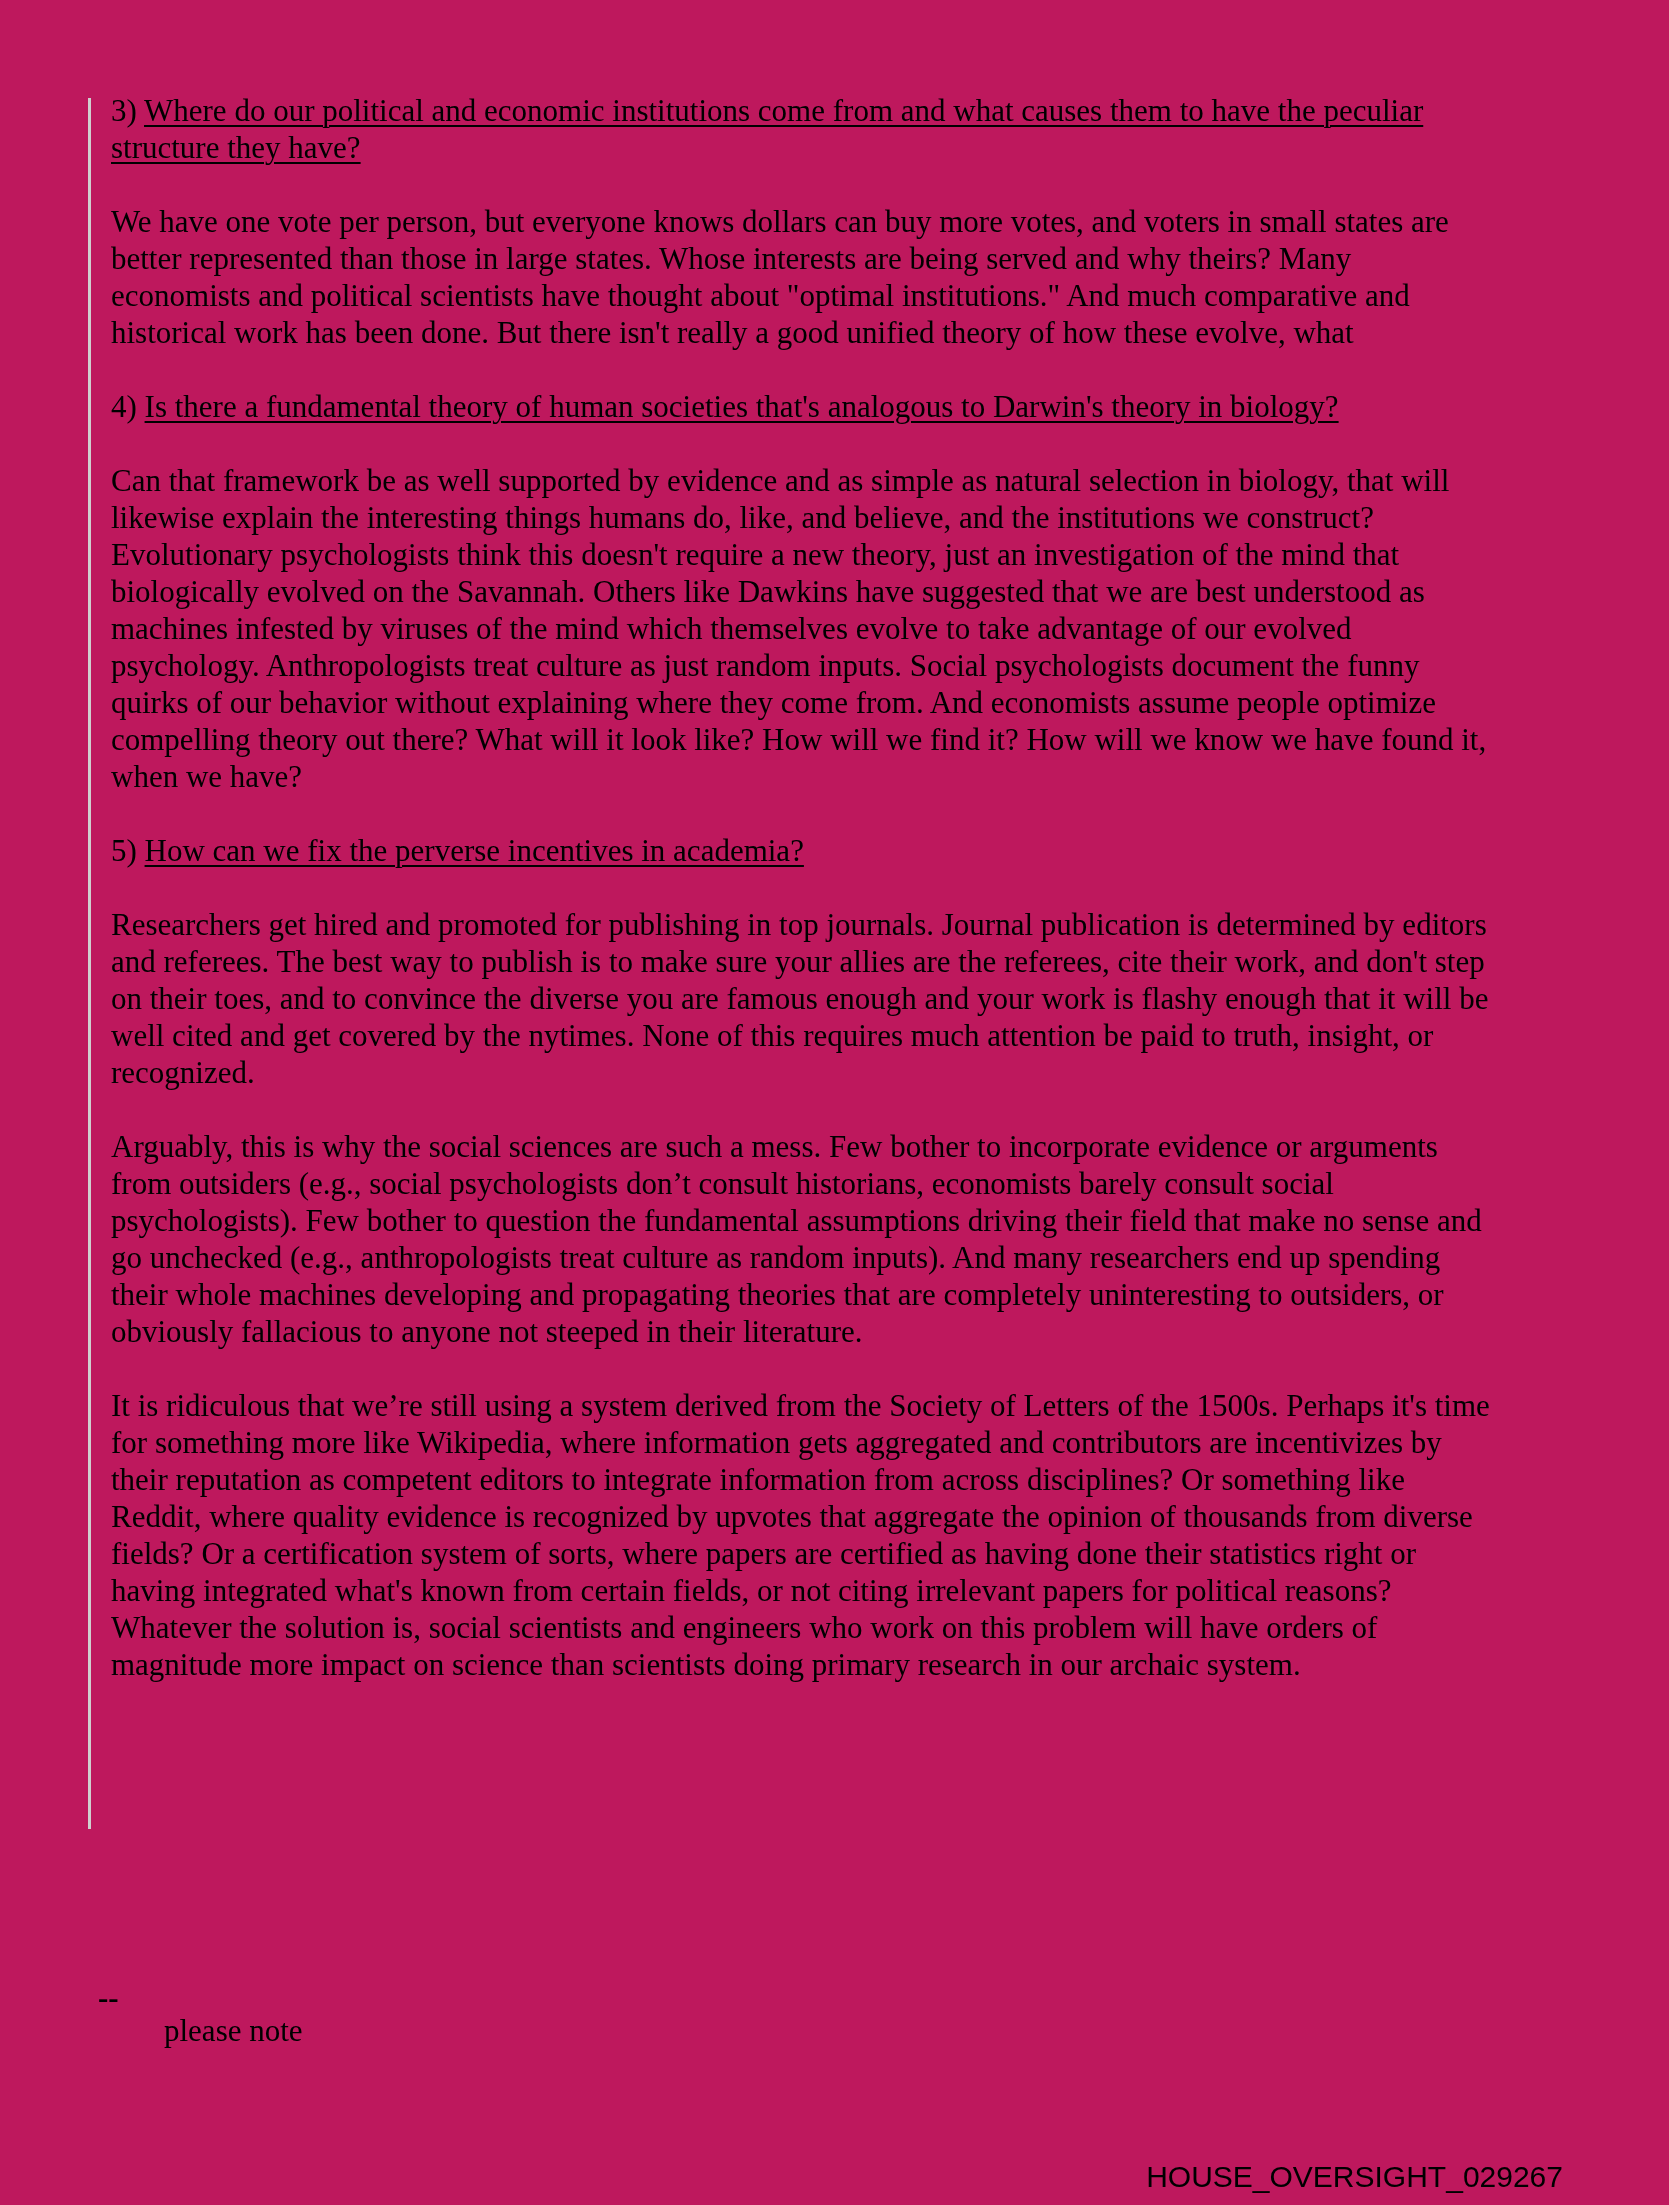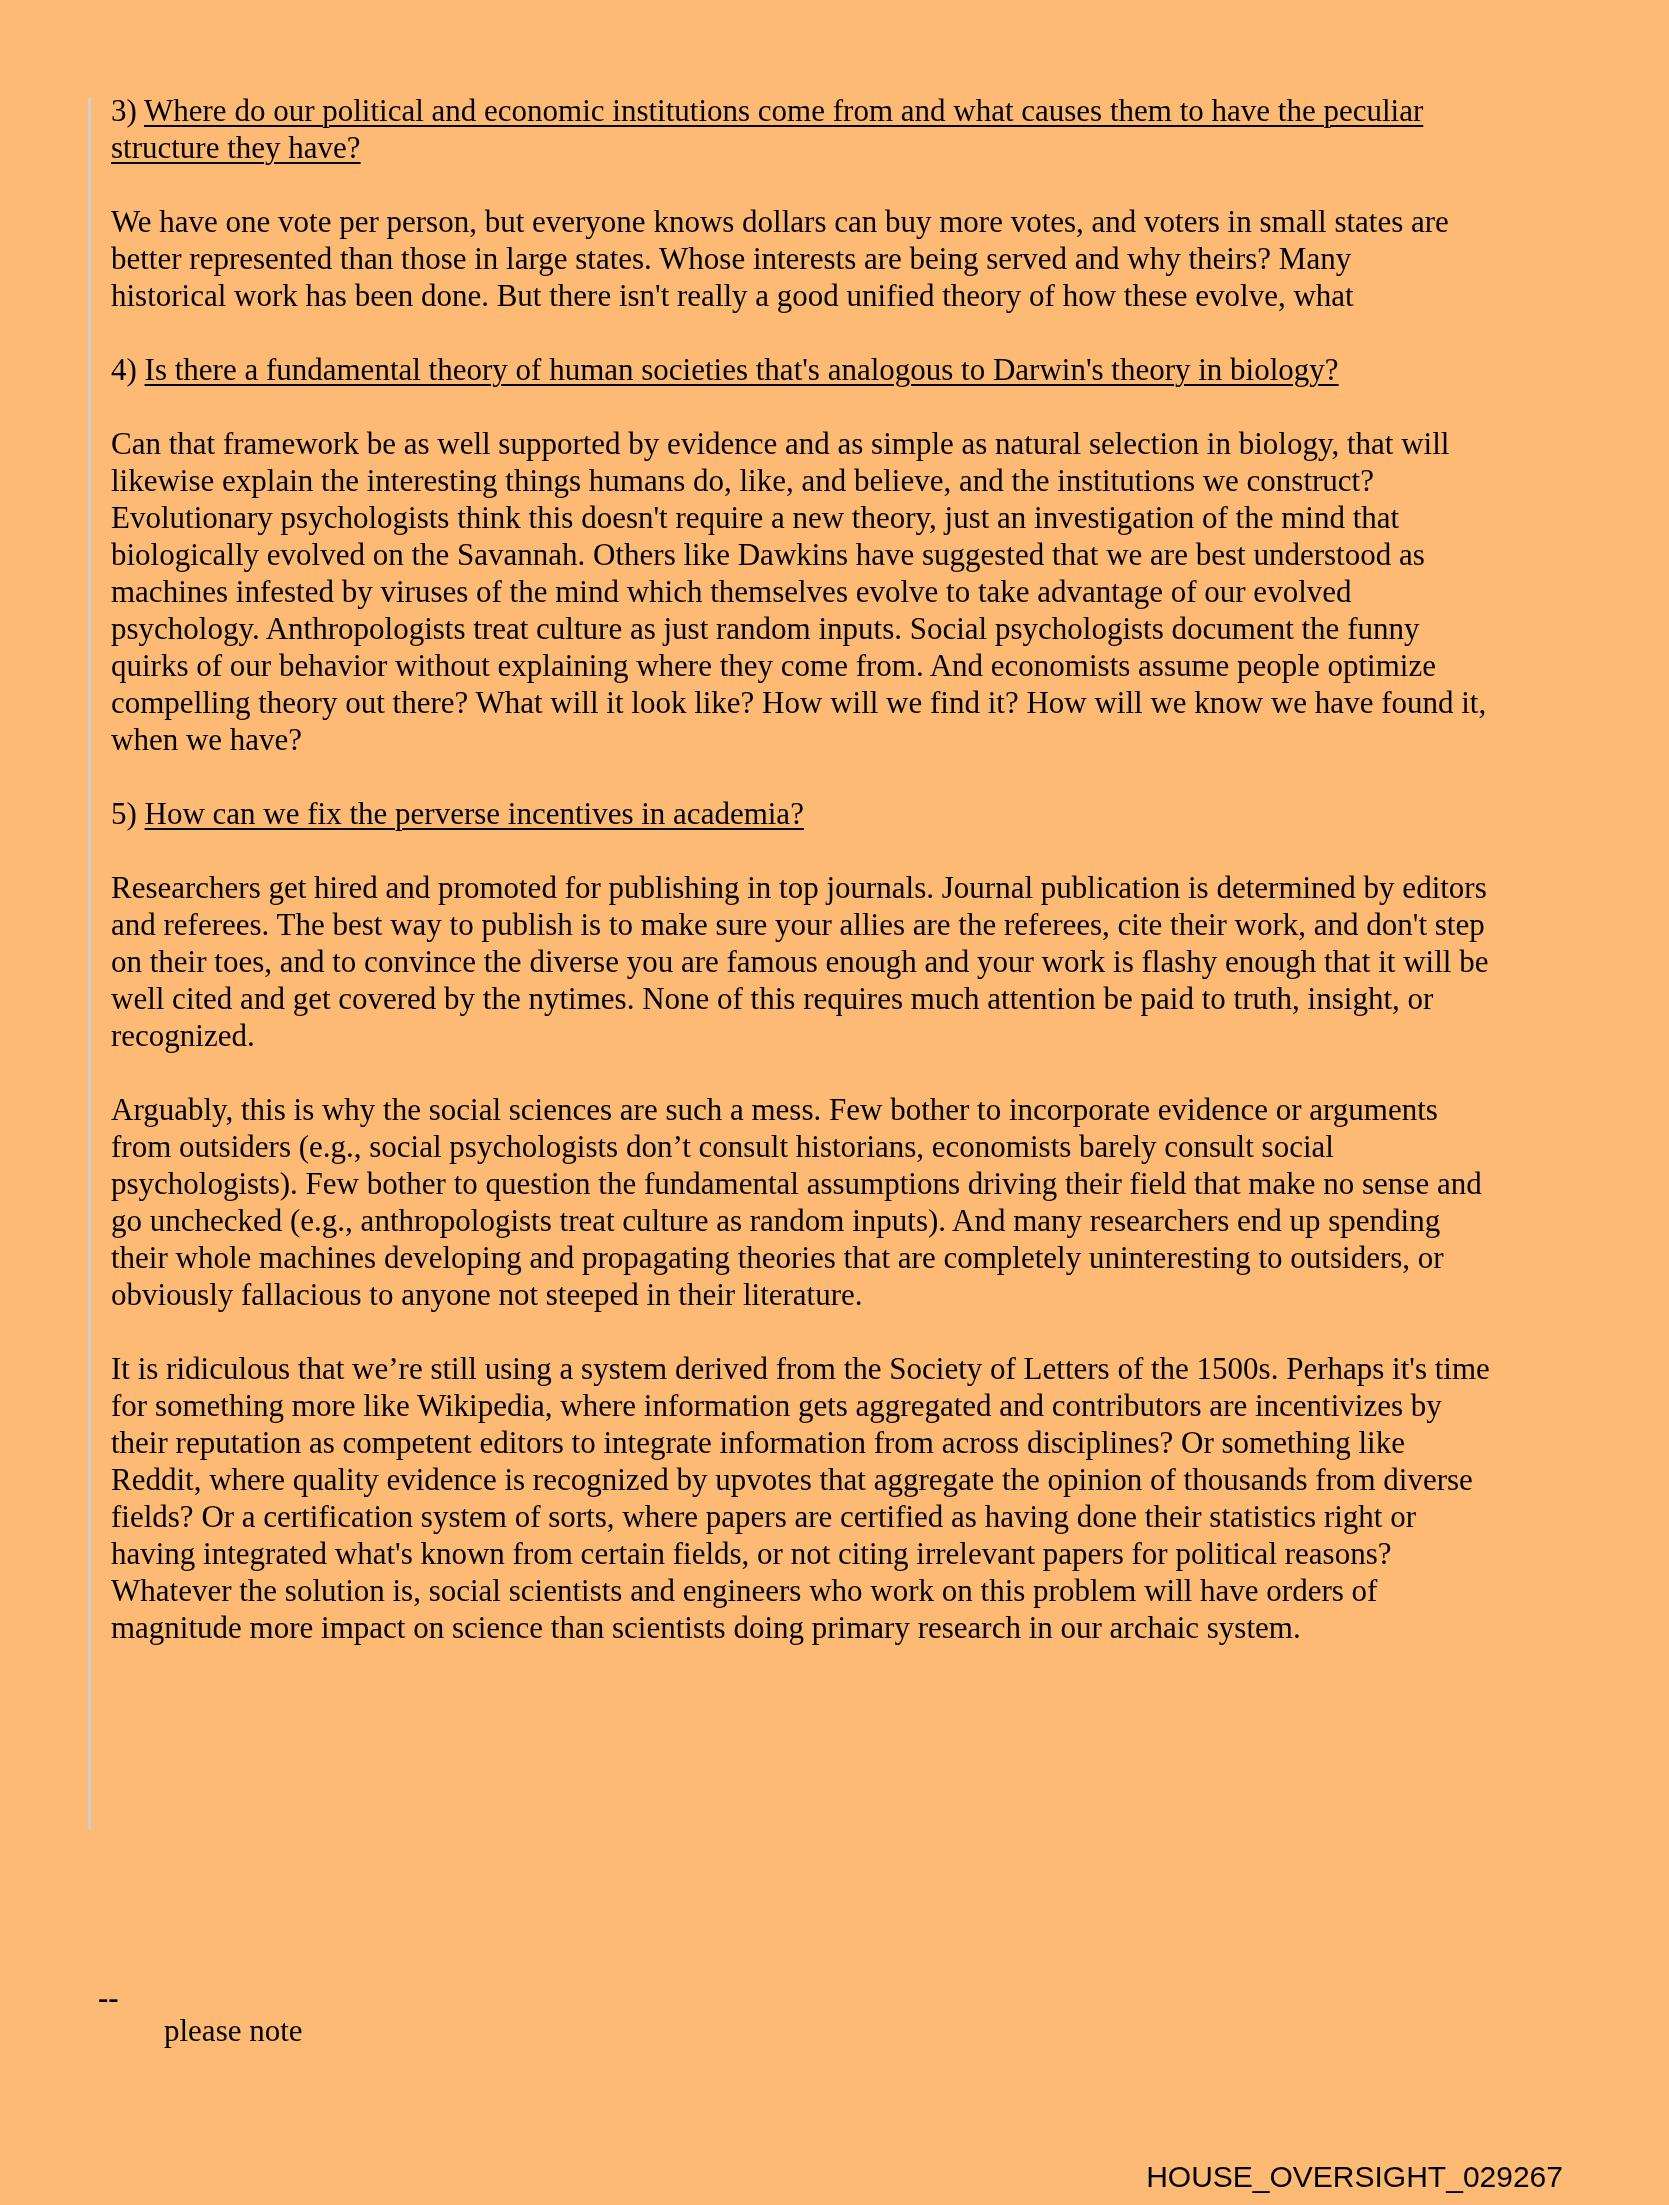--- a/index.html
+++ b/index.html
@@ -1,17 +1,17 @@
 <!DOCTYPE html>
 <html style="font-size:10.5px"><head>
 <meta charset="utf-8">
 <style>
   html, body { margin: 0; padding: 0; background: #ffffff; }
   body { width: 1669px; height: 2205px; position: relative; overflow: hidden; }
-  .page { position: absolute; left: 0; top: 0; width: 1669px; height: 2205px; background: #fdba74; }
+  .page { position: absolute; left: 0; top: 0; width: 1669px; height: 2205px; background: #be185d; }
   .quote-bar { position: absolute; left: 88px; top: 98px; width: 2.6px; height: 1731px; background: #cfcfcf; }
   .body-text {
     position: absolute; left: 111px; top: 92px; width: 1506px;
     font-family: "Liberation Serif", "DejaVu Serif", serif;
     font-size: 31px; line-height: 37px; color: #000;
     white-space: nowrap;
   }
   .line { display: block; height: 37px; }
   .blank { display: block; height: 37px; }
   .u { text-decoration: underline; text-decoration-thickness: 2px; text-underline-offset: 3.9px; }
@@ -25,20 +25,21 @@
 <div class="page">
   <div class="quote-bar"></div>
   <div class="body-text" id="body-text">
       <div>
         <span class="line"><span>3)</span> <span class="u">Where do our political and economic institutions come from and what causes them to have the peculiar</span></span>
         <span class="line"><span class="u">structure they have?</span></span>
         <span class="blank"></span>
         <div>
           <span class="line">We have one vote per person, but everyone knows dollars can buy more votes, and voters in small states are</span>
           <span class="line">better represented than those in large states. Whose interests are being served and why theirs? Many</span>
+          <span class="line">economists and political scientists have thought about "optimal institutions." And much comparative and</span>
           <span class="line">historical work has been done. But there isn't really a good unified theory of how these evolve, what</span>
         </div>
         <span class="blank"></span>
       </div>
       <div>
         <span class="line"><span>4)</span> <span class="u">Is there a fundamental theory of human societies that's analogous to Darwin's theory in biology?</span></span>
         <span class="blank"></span>
         <div>
           <span class="line">Can that framework be as well supported by evidence and as simple as natural selection in biology, that will</span>
           <span class="line">likewise explain the interesting things humans do, like, and believe, and the institutions we construct?</span>

